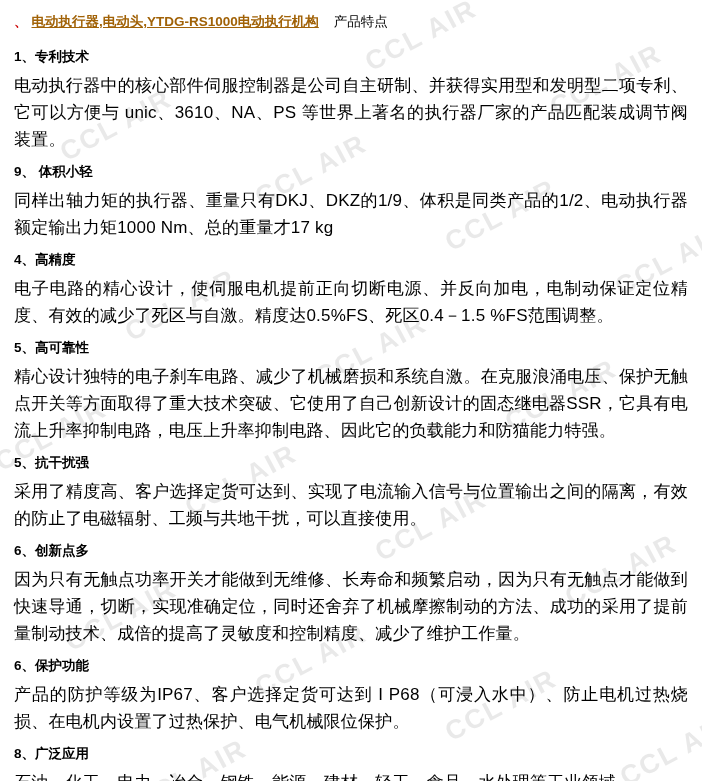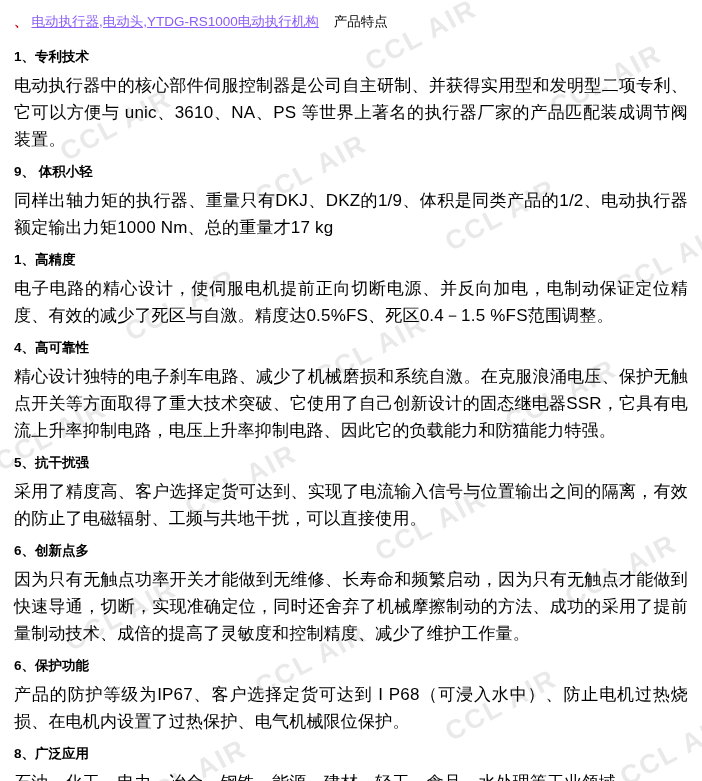--- a/index.html
+++ b/index.html
@@ -47,22 +47,22 @@
     line-height: 20px;
     margin: 2px 0 12px 0;
     white-space: nowrap;
   }
   .bullet-dash {
     color: #cc0000;
     font-weight: bold;
     margin-right: 4px;
   }
   .title-link {
-    color: #8b5cf6;
-    font-weight: normal;
+    color: #a16207;
+    font-weight: bold;
     text-decoration: underline;
   }
   .title-tail {
     color: #000000;
     font-weight: normal;
     padding-left: 15px;
   }
   
   .section {
     margin-bottom: 2px;
@@ -114,26 +114,26 @@
     <div class="sec-head">1、专利技术</div>
     <div class="sec-body">电动执行器中的核心部件伺服控制器是公司自主研制、并获得实用型和发明型二项专利、它可以方便与 unic、3610、NA、PS 等世界上著名的执行器厂家的产品匹配装成调节阀装置。</div>
   </div>
 
   <div class="section">
     <div class="sec-head">9、 体积小轻</div>
     <div class="sec-body">同样出轴力矩的执行器、重量只有DKJ、DKZ的1/9、体积是同类产品的1/2、电动执行器额定输出力矩1000 Nm、总的重量才17 kg</div>
   </div>
 
   <div class="section">
-    <div class="sec-head">1、高精度</div>
+    <div class="sec-head">4、高精度</div>
     <div class="sec-body">电子电路的精心设计，使伺服电机提前正向切断电源、并反向加电，电制动保证定位精度、有效的减少了死区与自激。精度达0.5%FS、死区0.4－1.5 %FS范围调整。</div>
   </div>
 
   <div class="section">
-    <div class="sec-head">4、高可靠性</div>
+    <div class="sec-head">5、高可靠性</div>
     <div class="sec-body">精心设计独特的电子刹车电路、减少了机械磨损和系统自激。在克服浪涌电压、保护无触点开关等方面取得了重大技术突破、它使用了自己创新设计的固态继电器SSR，它具有电流上升率抑制电路，电压上升率抑制电路、因此它的负载能力和防猫能力特强。</div>
   </div>
 
   <div class="section">
     <div class="sec-head">5、抗干扰强</div>
     <div class="sec-body">采用了精度高、客户选择定货可达到、实现了电流输入信号与位置输出之间的隔离，有效的防止了电磁辐射、工频与共地干扰，可以直接使用。</div>
   </div>
 
   <div class="section">
     <div class="sec-head">6、创新点多</div>

